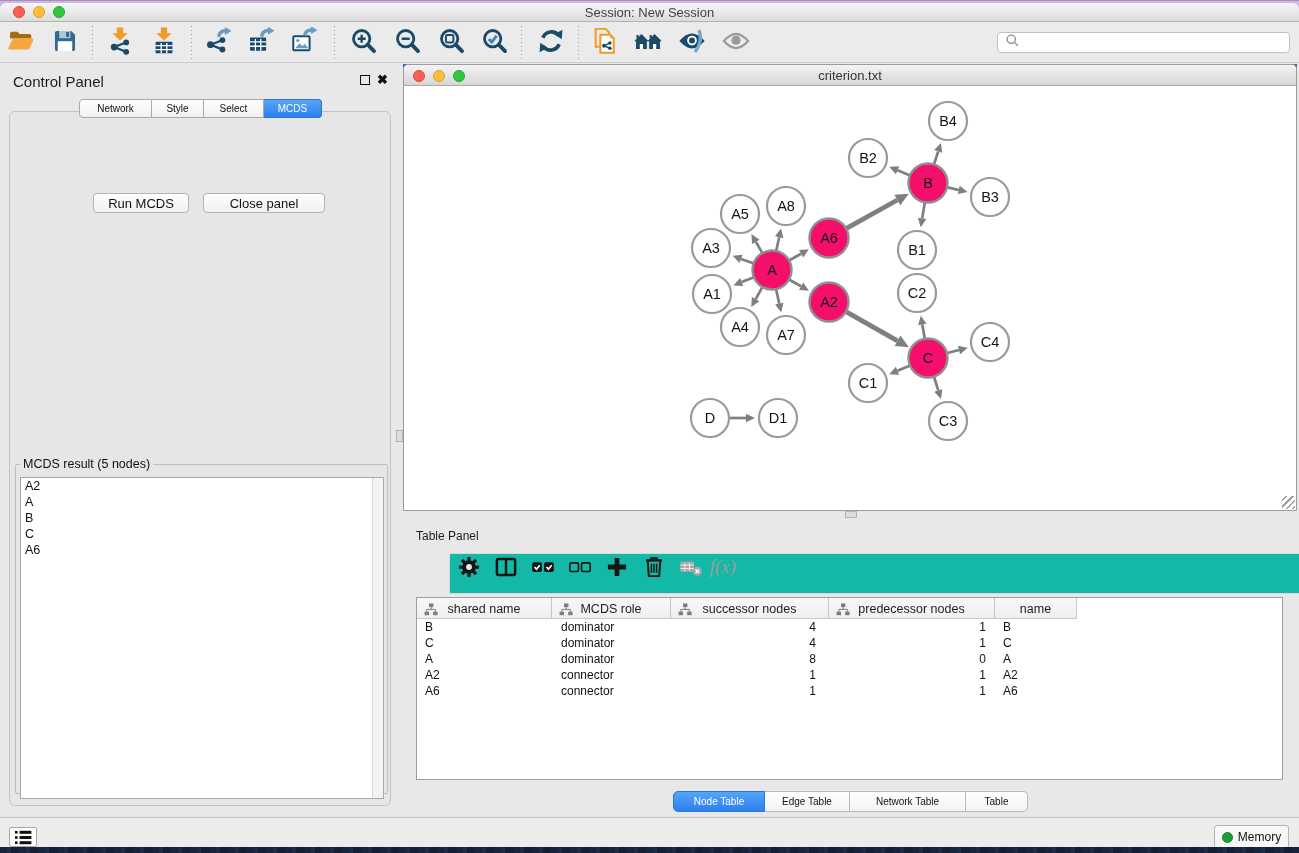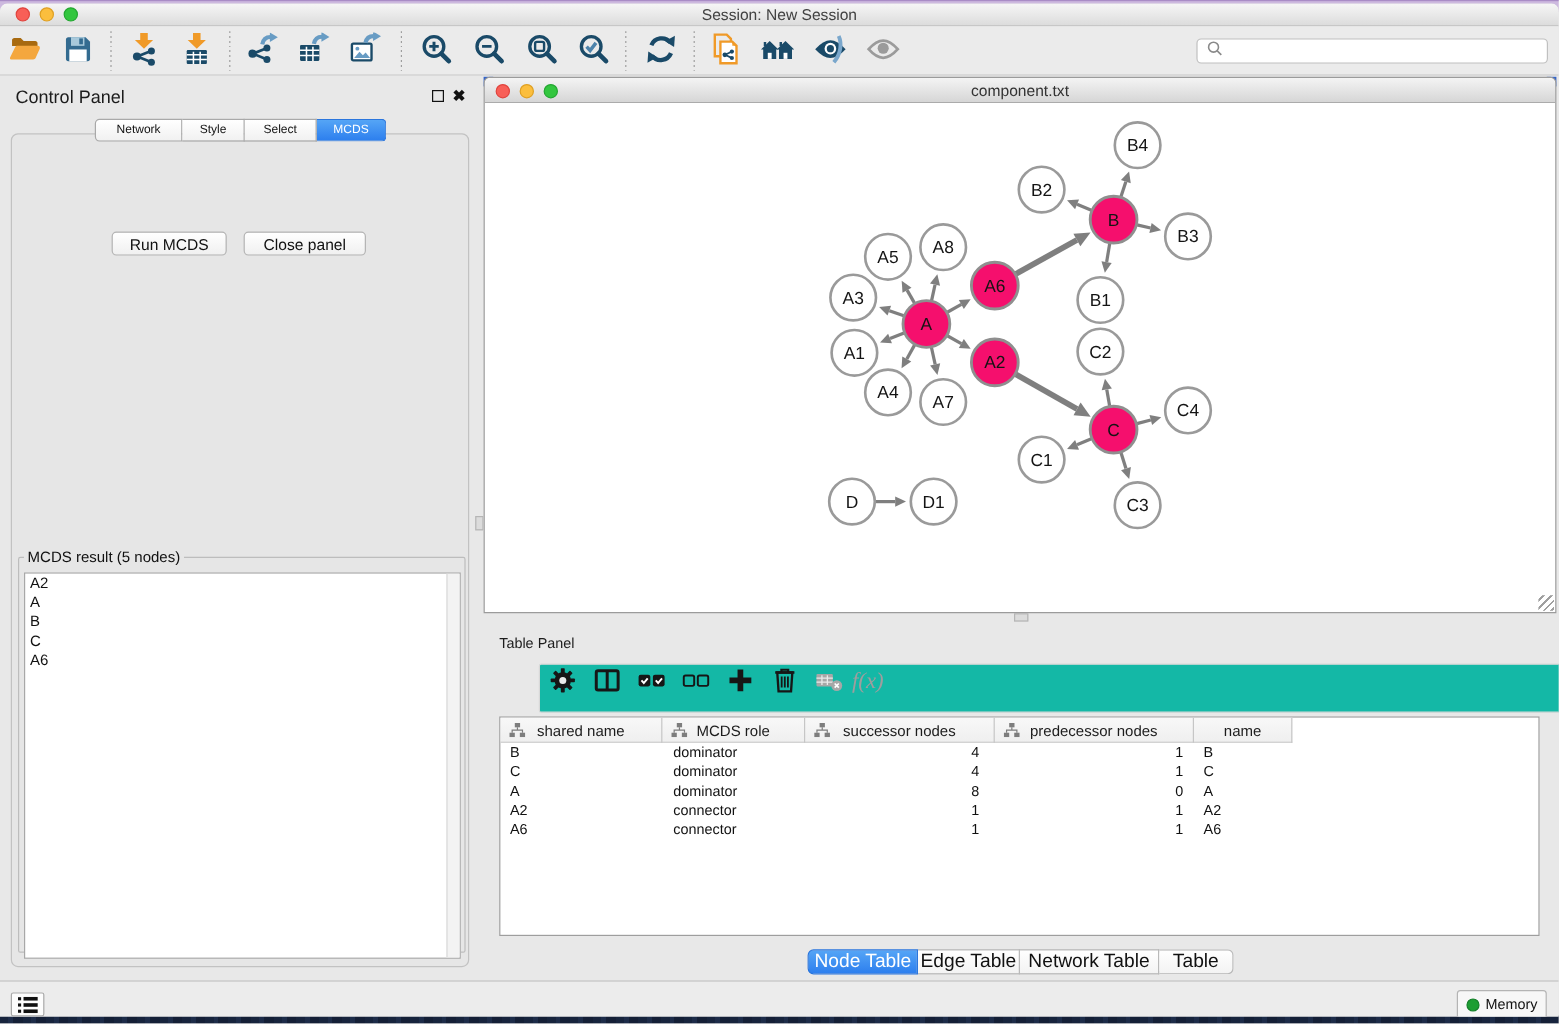--- a/index.html
+++ b/index.html
@@ -54,21 +54,21 @@
   #opt-label { left:0; top:26px; width:100%; text-align:center; font-size:13px; color:#111; }
   #criterion-select { left:35px; top:47px; width:310px; height:21px; background:#fff; border:1px solid #b2b2b2;
     border-radius:4px; }
   #criterion-value { left:11px; top:0; height:19px; line-height:19px; font-size:13px; color:#111; white-space:nowrap; }
   #select-cap { right:0px; top:0px; width:19px; height:19px; border-radius:0 3px 3px 0;
     background:linear-gradient(#64aef9,#1e6cee); }
   #select-cap svg { display:block; margin:2.2px auto 0; }
   .aqua-btn { height:20px; background:linear-gradient(#ffffff,#f0f0f0); border:1px solid #b5b5b5; border-radius:4px;
     font-size:13px; color:#111; display:flex; align-items:center; justify-content:center; }
   #run-btn { left:83px; top:81px; width:96px; }
-  #close-btn { left:193px; top:81px; width:102px; }
+  #close-btn { left:193px; top:81px; width:122px; }
 
   #mcds-fieldset { left:5px; top:345px; width:373px; height:337px; border:1px solid #bdbdbd; border-radius:2px; }
   #mcds-legend { font-size:12.5px; color:#111; margin-left:4px; padding:0 3px; }
   #mcds-listbox { left:4px; top:6px; width:364px; height:322px; background:#fff; border:1px solid #a8a8a8; overflow:hidden; }
   .mcds-item { font-size:12.5px; color:#111; line-height:16px; padding-left:4px; }
   #mcds-scrollbar { right:0; top:0; width:11px; height:100%; background:#f3f3f3; border-left:1px solid #dadada; }
 
   
   .desktop-corner { width:8px; height:8px; background:#3565c8; }
   #network-window { left:403px; top:61px; width:894px; height:447px; background:#fff;
@@ -92,21 +92,21 @@
   #tp-table { left:13px; top:82px; width:867px; height:183px; background:#fff; border:1px solid #9e9e9e; overflow:hidden; }
   #tp-header { left:0; top:0; height:21px; display:flex; background:linear-gradient(#f8f8f8,#efefef); border-bottom:1px solid #c9c9c9; }
   .th { position:relative; height:21px; border-right:1px solid #c6c6c6; display:flex; align-items:center; justify-content:center; }
   .th .sort-ic { position:absolute; left:7px; top:4px; }
   .th .th-label { font-size:12.5px; color:#1c1c1c; }
   .tr { display:flex; height:16px; }
   .td { font-size:12px; color:#111; line-height:16px; white-space:nowrap; overflow:hidden; }
   
   #tp-tabs { left:270px; top:276px; height:21px; display:flex; }
   .tp-tab { height:21px; border:1px solid #b9b9b9; border-left:none; background:linear-gradient(#ffffff,#f3f3f3);
-    font-size:16px; color:#111; display:flex; align-items:center; justify-content:center; }
+    font-size:10px; color:#111; display:flex; align-items:center; justify-content:center; }
   .tp-tab:first-child { border-left:1px solid #b9b9b9; border-radius:5px 0 0 5px; }
   .tp-tab:last-child { border-radius:0 5px 5px 0; }
   .tp-tab.selected { background:linear-gradient(#55a5f6,#2d7fee); color:#fff; border-color:#2b76dd; }
 
   
   #status-bar { left:0; top:814px; width:1299px; height:32px; background:#ececec; border-top:1px solid #c2c2c2; }
   #list-btn { left:9px; top:9px; width:28px; height:20px; background:#fdfdfd; border:1px solid #a9a9a9; border-radius:2px;
     display:flex; align-items:center; justify-content:center; }
   #memory-btn { left:1214px; top:7px; width:75px; height:24px; background:#f7f7f7; border:1px solid #b4b4b4; border-radius:3px;
     display:flex; align-items:center; justify-content:center; gap:5px; }
@@ -327,21 +327,21 @@
         <div class="seg" style="width:60px">Select</div>
         <div class="seg selected" style="width:58px">MCDS</div>
       </div>
   </div>
 
   <div class="desktop-corner abs" style="left:403px; top:61px"></div>
   <div class="desktop-corner abs" style="left:1289px; top:61px"></div>
 
   <div id="network-window" class="abs">
     <div id="nw-titlebar" class="abs">
-      <div id="nw-title" class="abs">component.txt</div>
+      <div id="nw-title" class="abs">criterion.txt</div>
       <div class="traffic tl-red abs" style="left:9px;  top:4.5px"></div>
       <div class="traffic tl-yellow abs" style="left:29px; top:4.5px"></div>
       <div class="traffic tl-green abs" style="left:49px; top:4.5px"></div>
     </div>
     <div id="nw-canvas" class="abs">
       <svg id="graph-svg" width="892" height="424" viewBox="0 0 892 424">
           <line x1="358.1" y1="166.6" x2="351.9" y2="155.8" stroke="#7f7f7f" stroke-width="2.7"></line>
           <polygon points="347.4,148.0 355.6,153.7 348.1,157.9" fill="#7f7f7f"></polygon>
           <line x1="372.3" y1="164.5" x2="375.2" y2="151.3" stroke="#7f7f7f" stroke-width="2.7"></line>
           <polygon points="377.1,142.5 379.4,152.2 371.0,150.3" fill="#7f7f7f"></polygon>

